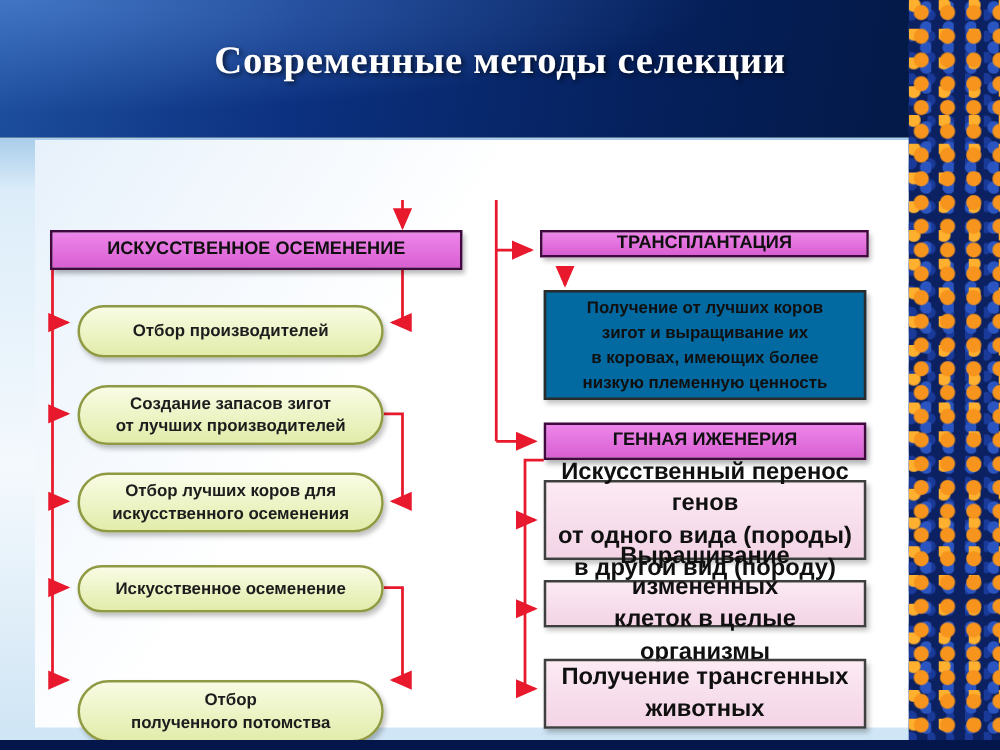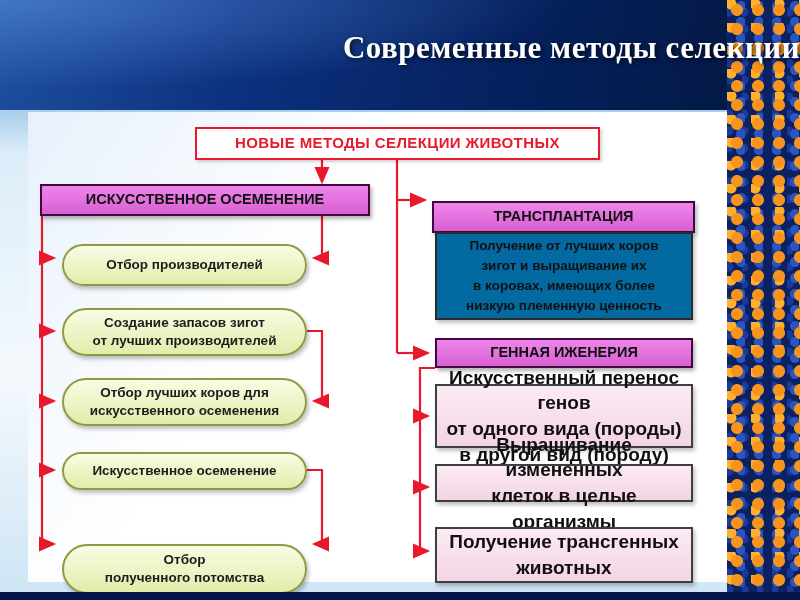--- a/index.html
+++ b/index.html
@@ -21,35 +21,35 @@
     background-color:#0c2161;
     background-image:
       radial-gradient(circle at 10px 10px, #f7941d 5.5px, transparent 6.5px),
       radial-gradient(circle at 4px 4px,  #ffb02e 5px, transparent 6px),
       radial-gradient(circle at 14px 6px, #2a55c0 4.5px, transparent 5.5px),
       radial-gradient(circle at 2px 12px, #1a3a9a 4px, transparent 5px);
     background-size:21px 19px, 24px 23px, 18px 16px, 15px 17px; }
 
   .bottom-bar { position:absolute; left:0; top:592px; width:800px; height:8px; background:#04164a; }
 
-  .title { position:absolute; left:0; top:30px; width:800px; margin:0; text-align:right;
+  .title { position:absolute; left:0; top:30px; width:800px; margin:0; text-align:center;
     font-family:"Liberation Serif", serif; font-size:31px; font-weight:700; color:#ffffff;
     letter-spacing:.5px; text-shadow:2px 2px 4px rgba(0,0,0,.65); }
 
   .box { position:absolute; display:flex; align-items:center; justify-content:center;
     text-align:center; white-space:pre-line; box-sizing:border-box; line-height:1.35; }
 
   .root { left:195px; top:127px; width:405px; height:33px; background:#ffffff;
     border:2px solid #e8192c; color:#e8192c; font-weight:700; font-size:15px;
     letter-spacing:.4px; box-shadow:2px 2px 3px rgba(0,0,0,.18); }
 
   .hdr { background:linear-gradient(180deg,#ee86ea,#d85fd2); border:2px solid #40083e;
     color:#101010; font-weight:700; font-size:14.5px; box-shadow:2px 3px 4px rgba(0,0,0,.3); }
   .left-hdr  { left:40px;  top:184px; width:330px; height:32px; }
-  .right-hdr { left:432px; top:184px; width:263px; height:32px;margin-top:17px; }
+  .right-hdr { left:432px; top:184px; width:263px; height:22px; }
   .gen-hdr   { left:435px; top:338px; width:258px; height:30px; }
 
   .pill { left:62px; width:245px; background:linear-gradient(180deg,#f9fce4,#e2ecaa);
     border:2px solid #8f9a43; border-radius:26px; font-weight:700; font-size:13.5px;
     color:#1d1d1d; box-shadow:2px 3px 4px rgba(0,0,0,.25); }
   .p1{top:244px;height:42px} .p2{top:308px;height:48px} .p3{top:378px;height:48px}
   .p4{top:452px;height:38px} .p5{top:544px;height:50px}
 
   .yellow { left:435px; top:232px; width:258px; height:88px; background:#0369a1;
     border:2px solid #2b2b2b; font-weight:700; font-size:13.5px; color:#101010;
@@ -95,21 +95,20 @@
       <path d="M307 331 L322 331 L322 401 L314 401" marker-end="url(#ah)"></path>
       <path d="M307 470 L322 470 L322 544 L314 544" marker-end="url(#ah)"></path>
       <path d="M397 200 L425 200" marker-end="url(#ah)"></path>
       <path d="M397 353 L428 353" marker-end="url(#ah)"></path>
       <path d="M420 416 L428 416" marker-end="url(#ah)"></path>
       <path d="M420 487 L428 487" marker-end="url(#ah)"></path>
       <path d="M420 551 L428 551" marker-end="url(#ah)"></path>
     </g>
   </svg>
 
-  <div class="box root">НОВЫЕ МЕТОДЫ СЕЛЕКЦИИ ЖИВОТНЫХ</div>
 
   <div class="box hdr left-hdr">ИСКУССТВЕННОЕ ОСЕМЕНЕНИЕ</div>
   <div class="box pill p1">Отбор производителей</div>
   <div class="box pill p2">Создание запасов зигот
 от лучших производителей</div>
   <div class="box pill p3">Отбор лучших коров для
 искусственного осеменения</div>
   <div class="box pill p4">Искусственное осеменение</div>
   <div class="box pill p5">Отбор
 полученного потомства</div>

